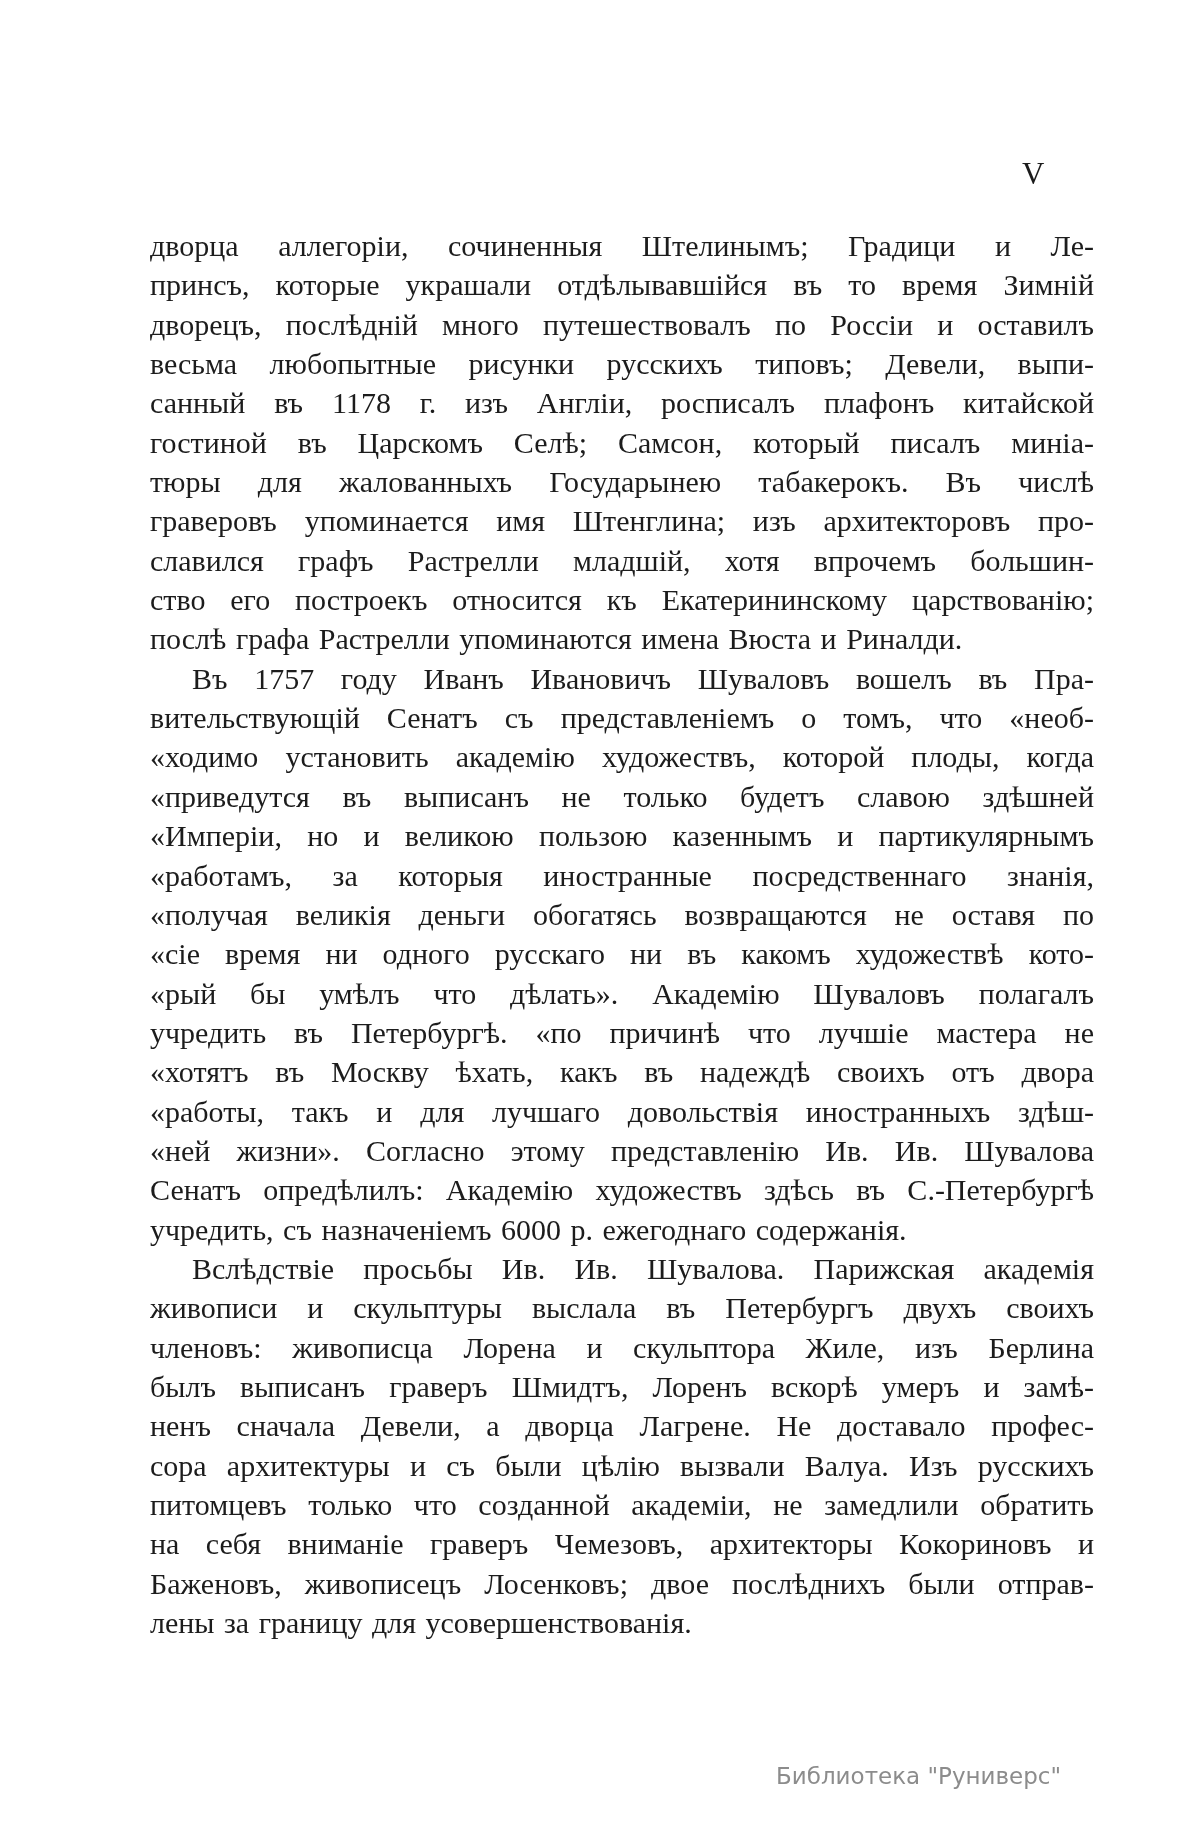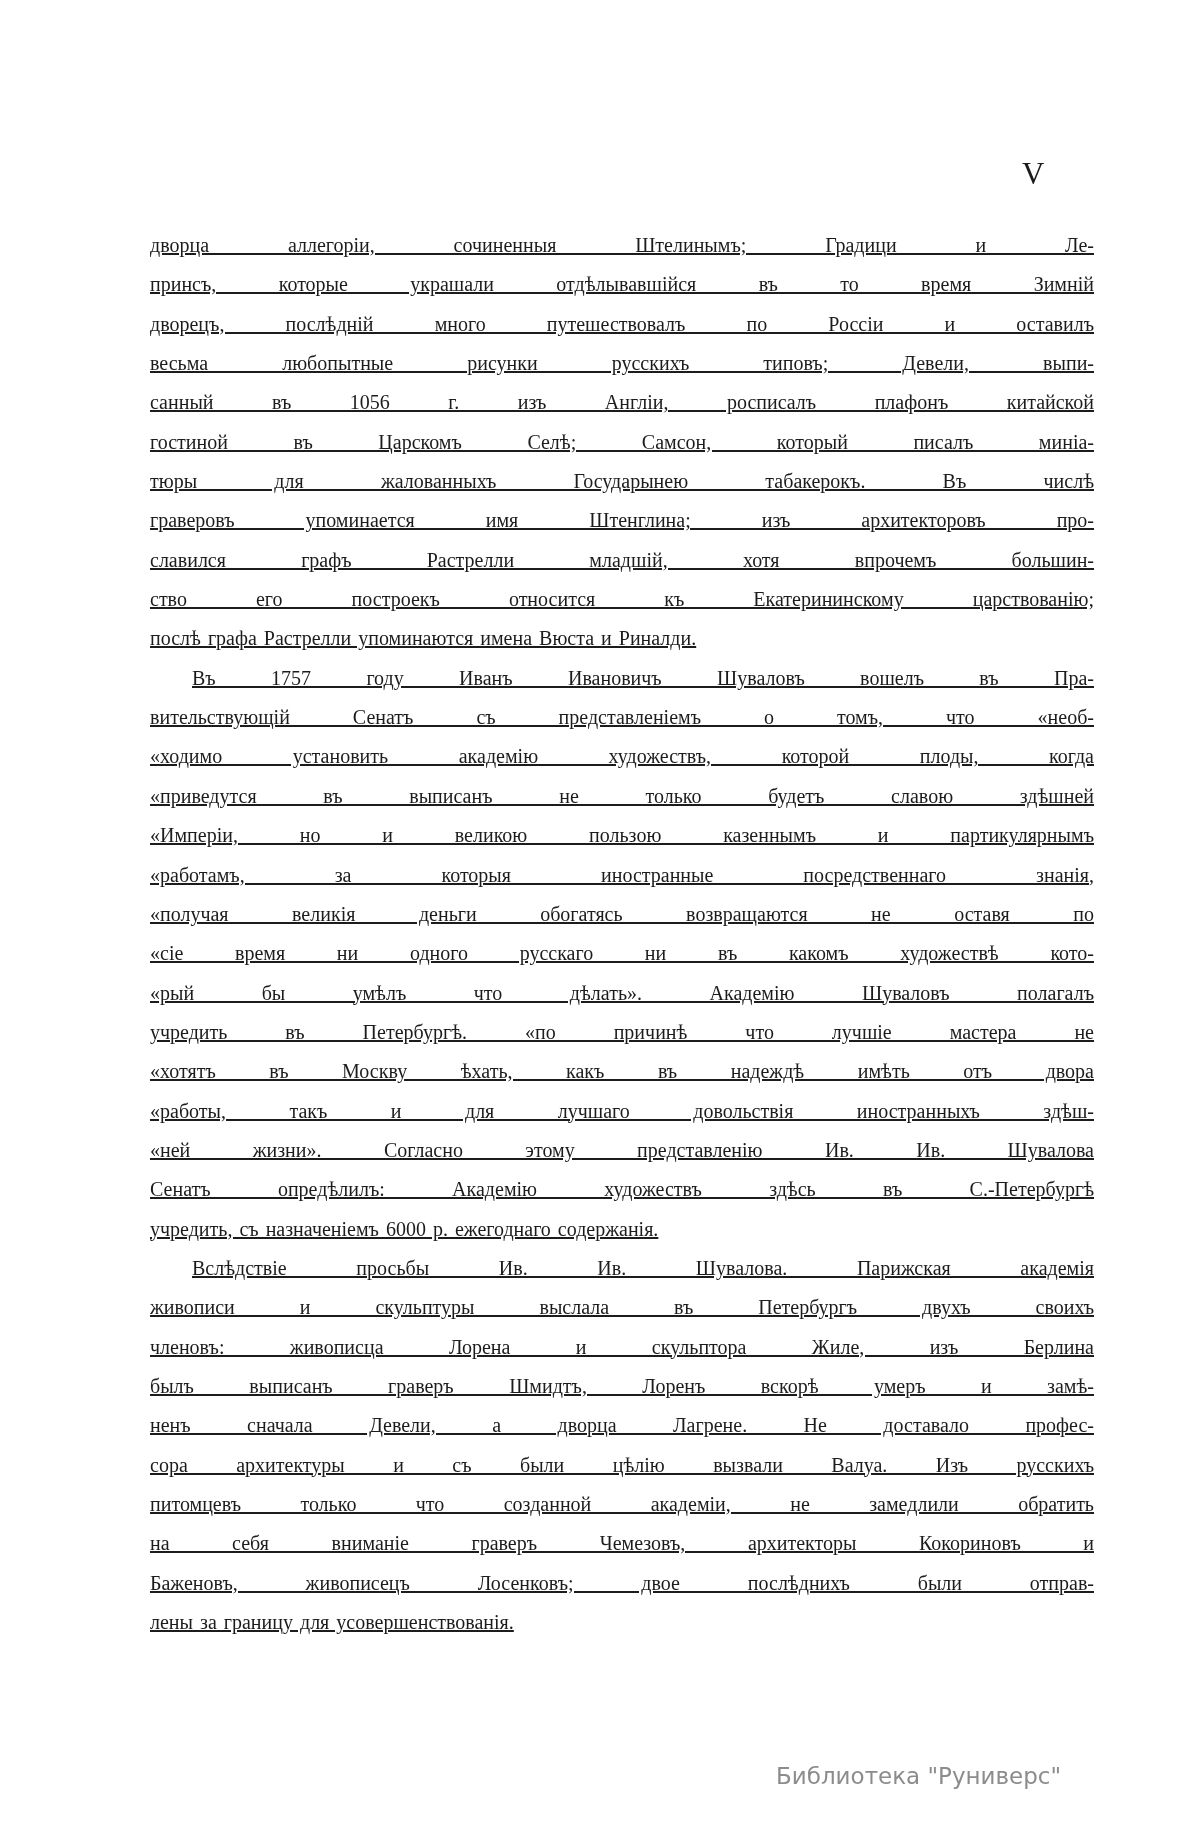--- a/index.html
+++ b/index.html
@@ -28,28 +28,27 @@
     letter-spacing: 1px;
   }
   .textblock {
     position: absolute;
     left: 150px;
     top: 226px;
     width: 944px;
     color: #1c1c1c;
   }
   .line {
-    font-size: 20px;
+    font-size: 30px;
     height: 39.35px;
     line-height: 39.35px;
     text-align: justify;
     text-align-last: justify;
     overflow: hidden;
     word-spacing: 2px;
-    text-decoration: underline;
   }
   .line.ind {
     text-indent: 42px;
   }
   .line.pend {
     text-align: center;
     text-align-last: left;
   }
   .watermark {
     position: absolute;
@@ -63,38 +62,38 @@
 </head>
 <body>
 
 <div class="page">
   <div class="pagenum">V</div>
   <div class="textblock">
       <div class="line">дворца аллегоріи, сочиненныя Штелинымъ; Градици и Ле-</div>
       <div class="line">принсъ, которые украшали отдѣлывавшійся въ то время Зимній</div>
       <div class="line">дворецъ, послѣдній много путешествовалъ по Россіи и оставилъ</div>
       <div class="line">весьма любопытные рисунки русскихъ типовъ; Девели, выпи-</div>
-      <div class="line">санный въ 1056 г. изъ Англіи, росписалъ плафонъ китайской</div>
+      <div class="line">санный въ 1178 г. изъ Англіи, росписалъ плафонъ китайской</div>
       <div class="line">гостиной въ Царскомъ Селѣ; Самсон, который писалъ миніа-</div>
       <div class="line">тюры для жалованныхъ Государынею табакерокъ. Въ числѣ</div>
       <div class="line">граверовъ упоминается имя Штенглина; изъ архитекторовъ про-</div>
       <div class="line">славился графъ Растрелли младшій, хотя впрочемъ большин-</div>
       <div class="line">ство его построекъ относится къ Екатерининскому царствованію;</div>
       <div class="line pend">послѣ графа Растрелли упоминаются имена Вюста и Риналди.</div>
       <div class="line ind">Въ 1757 году Иванъ Ивановичъ Шуваловъ вошелъ въ Пра-</div>
       <div class="line">вительствующій Сенатъ съ представленіемъ о томъ, что «необ-</div>
       <div class="line">«ходимо установить академію художествъ, которой плоды, когда</div>
       <div class="line">«приведутся въ выписанъ не только будетъ славою здѣшней</div>
       <div class="line">«Имперіи, но и великою пользою казеннымъ и партикулярнымъ</div>
       <div class="line">«работамъ, за которыя иностранные посредственнаго знанія,</div>
       <div class="line">«получая великія деньги обогатясь возвращаются не оставя по</div>
       <div class="line">«сіе время ни одного русскаго ни въ какомъ художествѣ кото-</div>
       <div class="line">«рый бы умѣлъ что дѣлать». Академію Шуваловъ полагалъ</div>
       <div class="line">учредить въ Петербургѣ. «по причинѣ что лучшіе мастера не</div>
-      <div class="line">«хотятъ въ Москву ѣхать, какъ въ надеждѣ имѣть отъ двора</div>
+      <div class="line">«хотятъ въ Москву ѣхать, какъ въ надеждѣ своихъ отъ двора</div>
       <div class="line">«работы, такъ и для лучшаго довольствія иностранныхъ здѣш-</div>
       <div class="line">«ней жизни». Согласно этому представленію Ив. Ив. Шувалова</div>
       <div class="line">Сенатъ опредѣлилъ: Академію художествъ здѣсь въ С.-Петербургѣ</div>
       <div class="line pend">учредить, съ назначеніемъ 6000 р. ежегоднаго содержанія.</div>
       <div class="line ind">Вслѣдствіе просьбы Ив. Ив. Шувалова. Парижская академія</div>
       <div class="line">живописи и скульптуры выслала въ Петербургъ двухъ своихъ</div>
       <div class="line">членовъ: живописца Лорена и скульптора Жиле, изъ Берлина</div>
       <div class="line">былъ выписанъ граверъ Шмидтъ, Лоренъ вскорѣ умеръ и замѣ-</div>
       <div class="line">ненъ сначала Девели, а дворца Лагрене. Не доставало профес-</div>
       <div class="line">сора архитектуры и съ были цѣлію вызвали Валуа. Изъ русскихъ</div>

